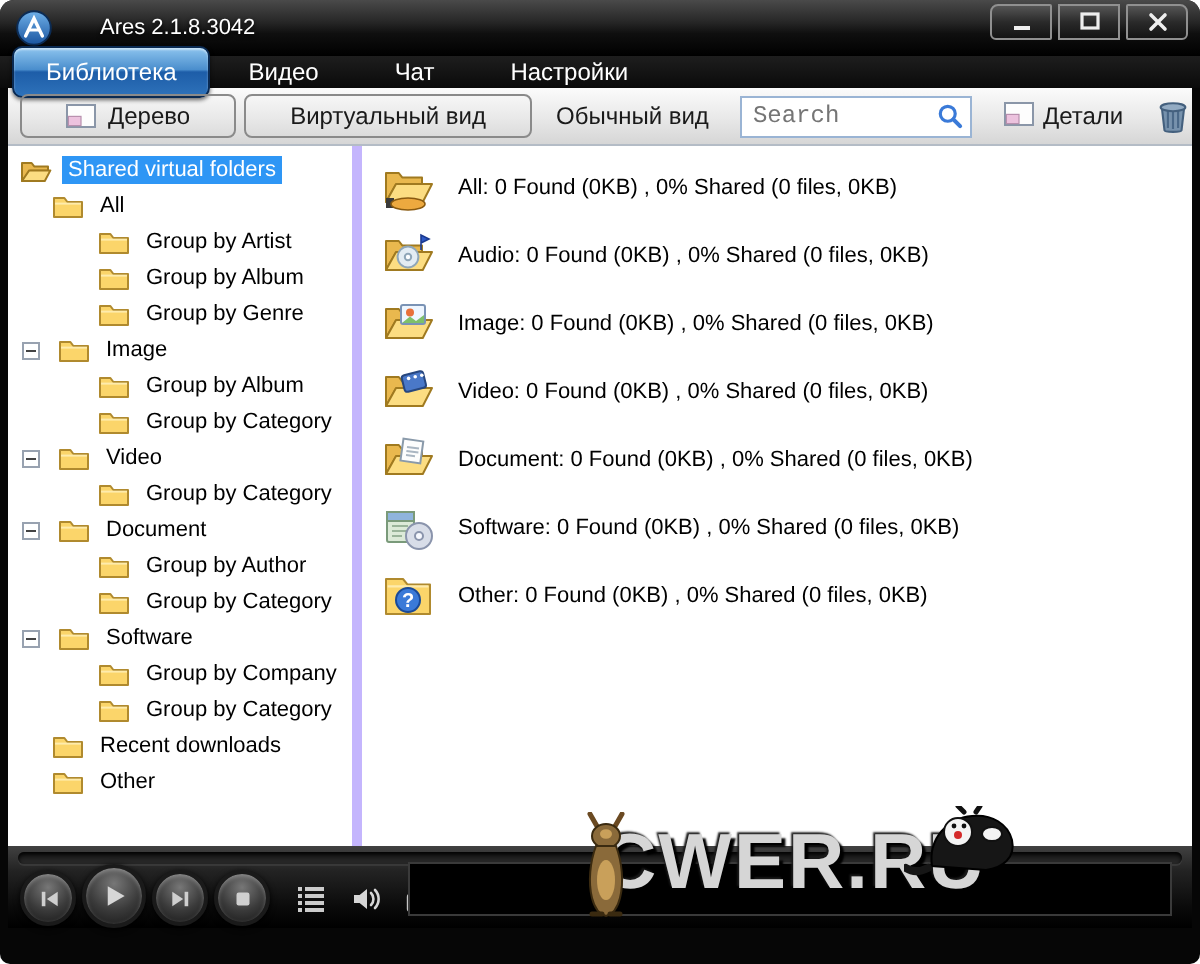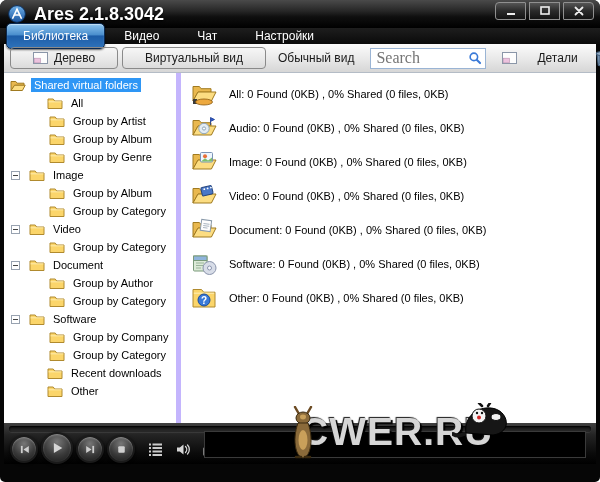--- a/index.html
+++ b/index.html
@@ -3,21 +3,21 @@
 <meta charset="utf-8">
 <style>
   * { margin:0; padding:0; box-sizing:border-box; }
   html,body { background:#fff; font-family:"Liberation Sans", sans-serif; }
   .window { position:relative; width:600px; height:482px; background:#060606; border-radius:7px 7px 5px 5px; overflow:hidden; }
 
   
   .titlebar { height:28px; display:flex; align-items:center; padding:0 6px 0 8px;
     background:linear-gradient(#4a4a4a 0%, #262626 40%, #0f0f0f 60%, #000 100%); }
   .logo { width:18px; height:18px; flex:none; }
-  .title { color:#fff; font-size:18px; font-weight:bold; margin-left:8px; text-shadow:0 1px 2px #000; }
+  .title { color:#fff; font-size:11px; font-weight:normal; margin-left:24px; text-shadow:0 1px 2px #000; }
   .winbtns { margin-left:auto; display:flex; gap:3px; align-self:flex-start; margin-top:2px; }
   .winbtn { width:31px; height:18px; display:flex; align-items:center; justify-content:center;
     background:linear-gradient(#555 0%, #2a2a2a 50%, #141414 100%); border:1px solid #909090; cursor:default; }
   .winbtn.min { border-radius:4px 1px 1px 3px; }
   .winbtn.cls { border-radius:1px 4px 3px 1px; }
 
   
   .tabbar { height:16px; background:linear-gradient(#1e1e1e, #0a0a0a); display:flex; align-items:center; padding-left:6px; }
   .tab { color:#fff; font-size:12px; padding:7px 19px 7px 19px; white-space:nowrap; cursor:default; }
   .tab.active { background:linear-gradient(#8cc4ee 0%, #4a8ecd 45%, #1d5da8 50%, #2e72ba 100%);
@@ -27,34 +27,34 @@
   .inner { margin:0 4px; }
 
   
   .toolbar { height:29px; background:linear-gradient(#fbfbfb, #e8e8e8 55%, #d6d6d6);
     border-bottom:1px solid #b4bcc6; display:flex; align-items:center; padding:0 6px; font-size:12px; color:#1a1a1a; }
   .tbtn { display:flex; align-items:center; gap:6px; border:1px solid #8a8a8a; border-radius:4px;
     padding:3px 22px; background:transparent; font-size:12px; color:#1a1a1a; margin-right:4px; white-space:nowrap; }
   .tlabel-flat { padding:3px 8px; margin-right:8px; white-space:nowrap; }
   .searchwrap { display:flex; align-items:center; border:1px solid #9ab4d4; background:#fff;
     width:118px; height:21px; padding:0 3px 0 5px; margin-right:14px; }
-  .searchwrap input { border:none; outline:none; width:92px; font-size:16px; color:#7f1d1d;
-    font-family:Liberation Serif, serif; background:transparent; }
+  .searchwrap input { border:none; outline:none; width:92px; font-size:12px; color:#7f1d1d;
+    font-family:Liberation Mono, monospace; background:transparent; }
   .toolgroup-right { display:flex; align-items:center; margin-left:2px; gap:16px; }
-  .details { display:flex; align-items:center; gap:20px; white-space:nowrap; }
+  .details { display:flex; align-items:flex-start; gap:4px; white-space:nowrap; }
 
   
   .content { display:flex; height:350px; background:#fff; }
   .tree { width:177px; flex:none; border-right:5px solid #c4b5fd; padding-top:3px; overflow:hidden; font-size:11px; }
   .titem { height:18px; display:flex; align-items:center; white-space:nowrap; cursor:default; }
   .titem .exp { width:9px; height:9px; flex:none; border:1px solid #98a2b0; background:#fff; position:relative; margin-right:9px; }
   .titem .exp::before { content:""; position:absolute; left:1px; right:1px; top:3px; height:1px; background:#444; }
   .lvl0 { padding-left:6px; }
   .lvl1 { padding-left:7px; }
-  .lvl1.noexp { padding-left:43px; }
+  .lvl1.noexp { padding-left:22px; }
   .lvl2 { padding-left:45px; }
   .fico { width:16px; height:13px; flex:none; margin-right:5px; }
   .tname { padding:1px 3px; color:#000; }
   .titem.selected .tname { background:#2e96f5; color:#fff; }
 
   .list { flex:1; padding:4px 0 0 10px; background:#fff; font-size:11px; color:#000; }
   .lrow { height:34px; display:flex; align-items:center; gap:11px;text-align:right; }
   .licon { width:27px; height:24px; flex:none; }
 
   

